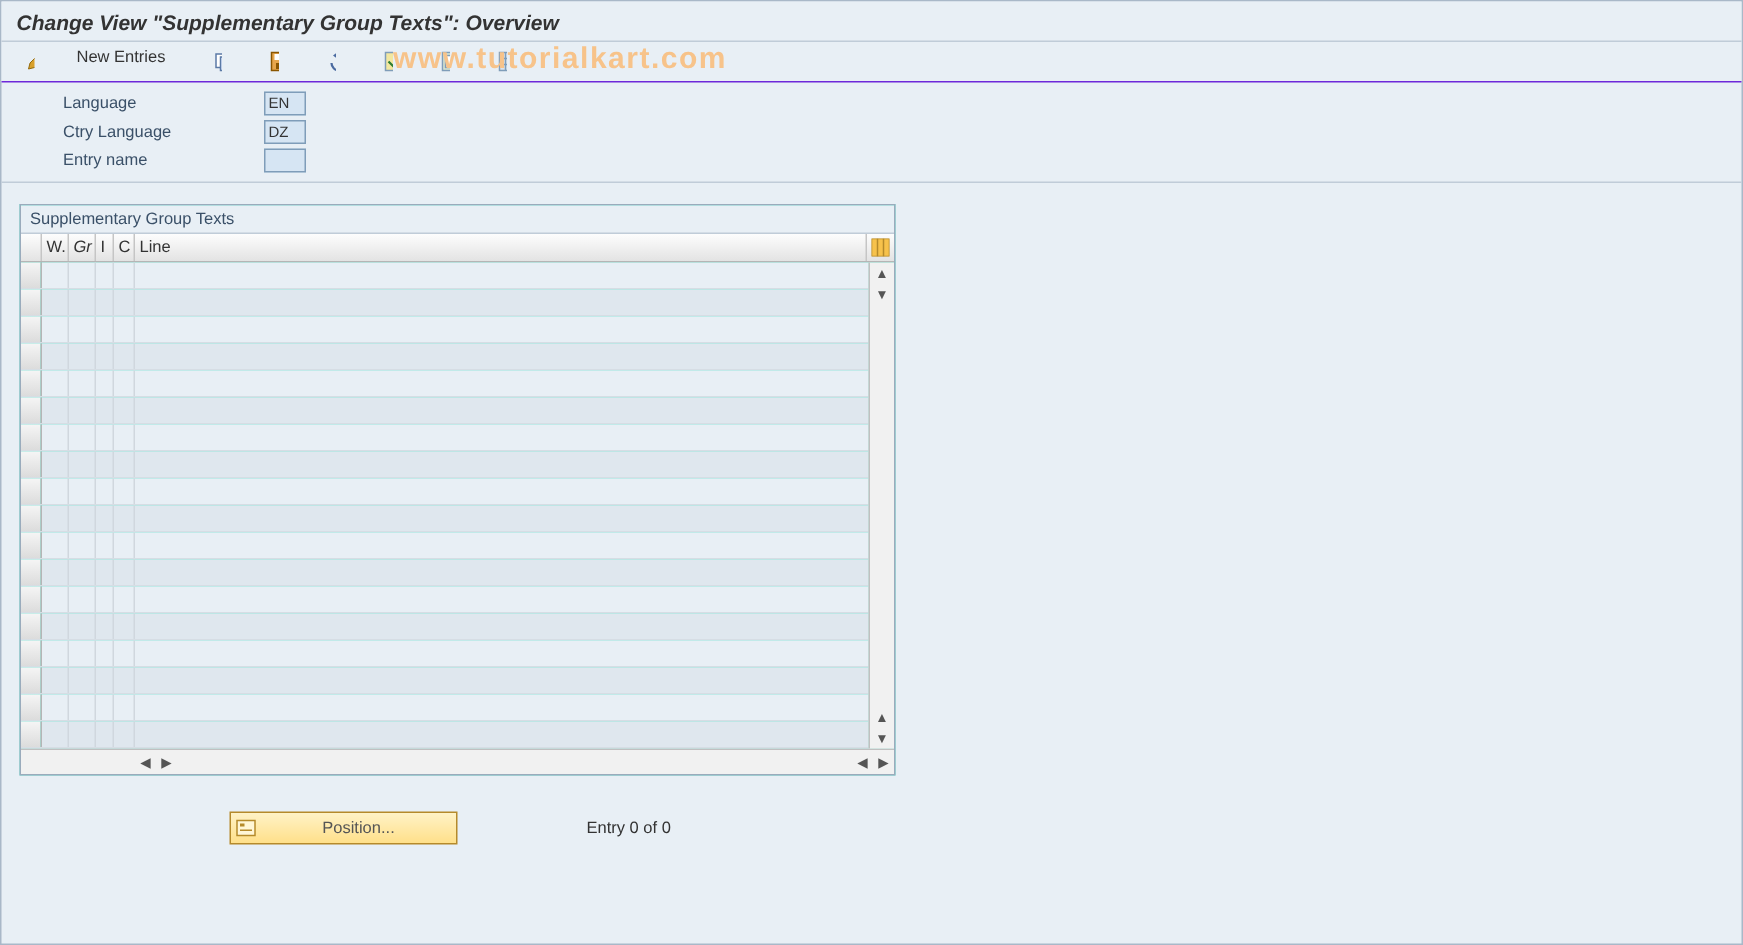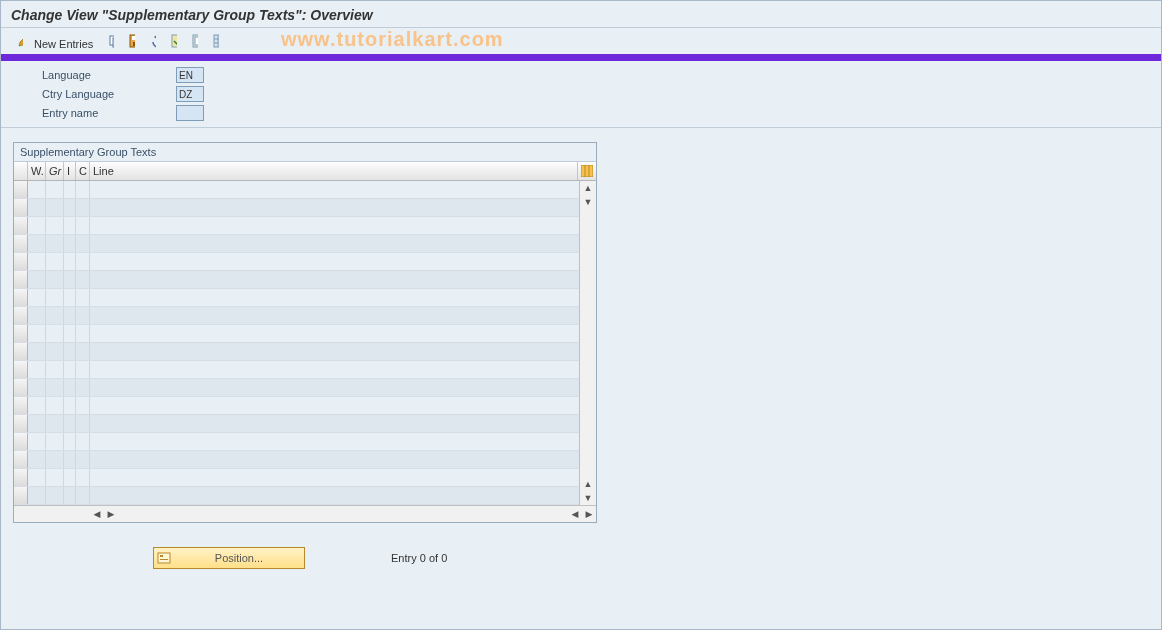--- a/index.html
+++ b/index.html
@@ -1,22 +1,22 @@
 <!DOCTYPE html>
 <html><head>
 <meta charset="utf-8">
 <style>
   html,body{margin:0;padding:0;font-family:Arial,Helvetica,sans-serif;font-size:11px;color:#333;}
   body{width:1162px;height:630px;background:#fff;overflow:hidden;position:relative;}
   .main-area{width:1162px;height:630px;background:#e8eff5;border:1px solid #a9b8c8;box-sizing:border-box;}
   .title-bar{padding:6px 10px 4px 10px;font-style:italic;font-weight:bold;font-size:14px;color:#333;background:#e8eff5;border-bottom:1px solid #c0ccd8;}
-  .toolbar{display:flex;align-items:flex-end;gap:3px;padding:4px 10px;background:#e8eff5;border-bottom:7px solid #6d28d9;position:relative;}
+  .toolbar{display:flex;align-items:flex-start;gap:20px;padding:4px 10px;background:#e8eff5;border-bottom:1px solid #6d28d9;position:relative;}
   .tb-btn{width:18px;height:18px;display:inline-flex;align-items:center;justify-content:center;background:transparent;border:none;cursor:pointer;}
   .tb-text{font-size:11px;color:#333;margin:0 6px 0 2px;cursor:pointer;}
-  .watermark{position:absolute;left:280px;top:0;font-family:"Trebuchet MS",Arial,sans-serif;font-size:20px;font-weight:bold;color:#f7c38a;letter-spacing:1px;pointer-events:none;}
+  .watermark{position:absolute;left:261px;top:0;font-family:"Trebuchet MS",Arial,sans-serif;font-size:20px;font-weight:bold;color:#f7c38a;letter-spacing:1px;pointer-events:none;}
   .fields{padding:5px 10px 4px 12px;border-bottom:1px solid #c0ccd8;}
   .field-row{display:flex;align-items:center;margin-bottom:1px;height:18px;padding-left:29px;}
   .field-label{width:134px;font-size:11px;color:#3a5068;}
   .field-input{width:22px;height:14px;border:1px solid #7f9db9;background:#d6e5f3;font-size:10px;padding:0 2px;color:#333;}
   .field-input.blank{background:#d6e5f3;width:22px;}
   
   .table-wrap{margin:14px 0 0 12px;width:584px;border:1px solid #9aabbc;background:#5eead4;box-sizing:border-box;}
   .table-caption{padding:3px 6px;font-size:11px;color:#3a5068;background:#e8eff5;border-bottom:1px solid #c0ccd8;}
   .thead{display:flex;background:linear-gradient(#fdfdfd,#e3e3e3);border-bottom:1px solid #b5b5b5;height:18px;align-items:stretch;}
   .th{border-right:1px solid #c5c5c5;font-size:11px;color:#333;display:flex;align-items:center;padding:0 3px;box-sizing:border-box;}

